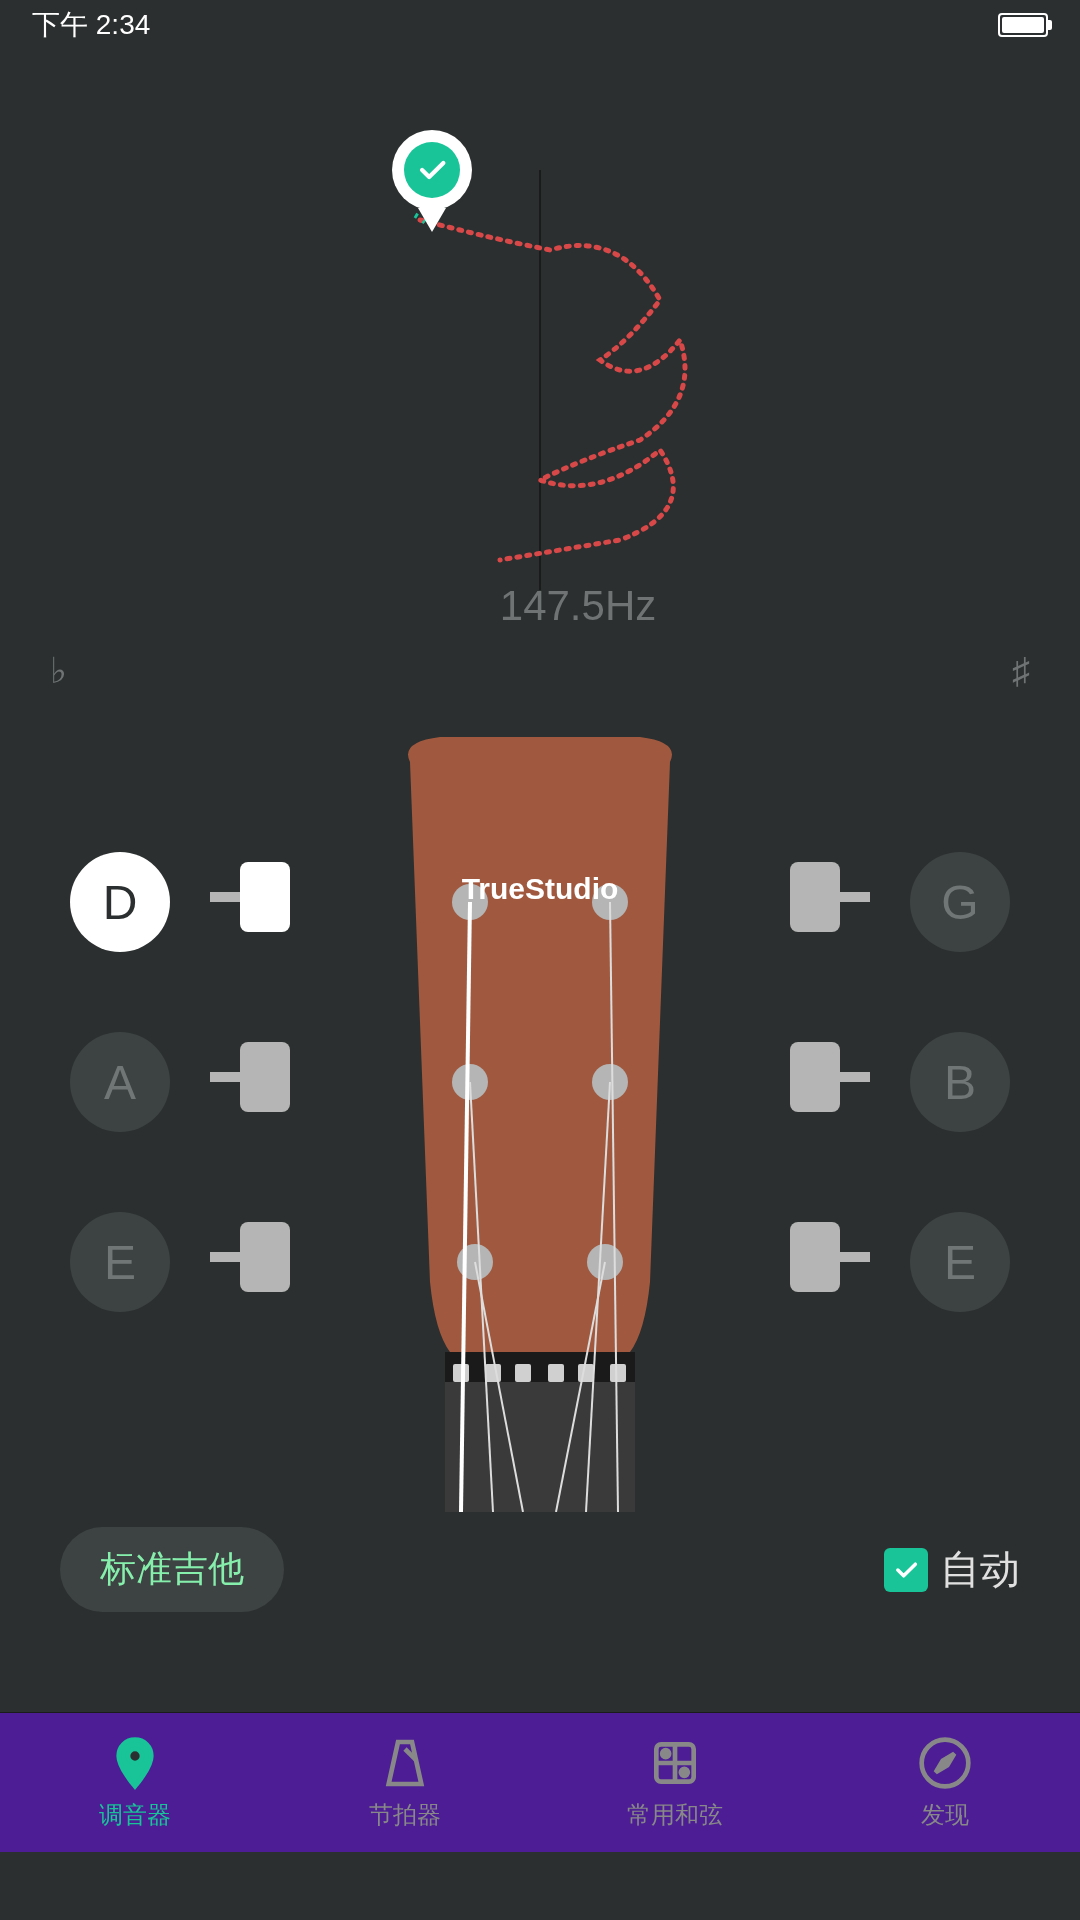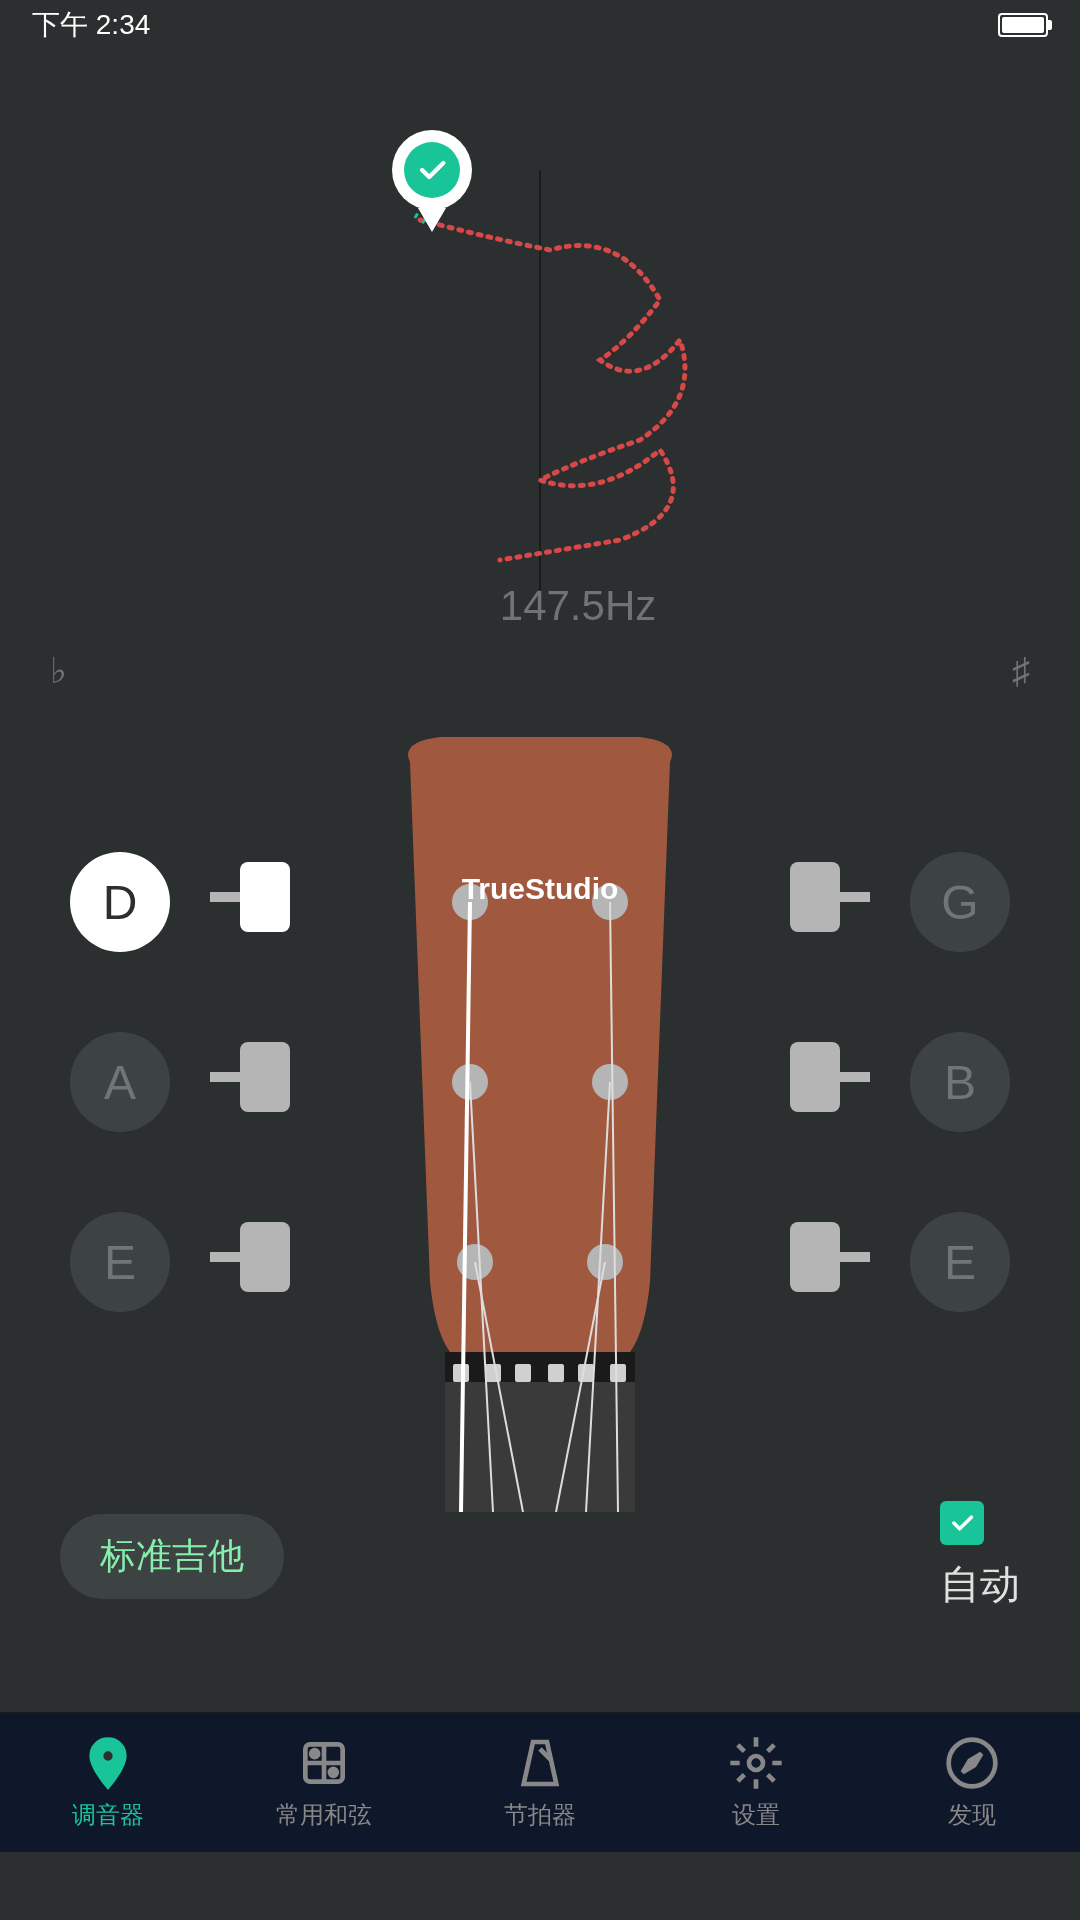--- a/index.html
+++ b/index.html
@@ -35,24 +35,24 @@
 .peg-knob.active { background: #fff; }
 .peg-shaft { width: 30px; height: 10px; background: #b5b5b5; }
 .tp-l1 { left: 210px; top: 150px; }
 .tp-l2 { left: 210px; top: 330px; }
 .tp-l3 { left: 210px; top: 510px; }
 .tp-r1 { right: 210px; top: 150px; }
 .tp-r2 { right: 210px; top: 330px; }
 .tp-r3 { right: 210px; top: 510px; }
 .bottom-controls { position: absolute; bottom: 100px; left: 0; right: 0; display: flex; justify-content: space-between; align-items: center; padding: 0 60px; }
 .preset-btn { background: #3d4242; color: #86efac; padding: 18px 40px; border-radius: 50px; font-size: 36px; cursor: pointer; }
-.auto-toggle { display: flex; align-items: flex-start; gap: 12px; cursor: pointer; flex-direction: column; }
+.auto-toggle { display: flex; align-items: center; gap: 12px; cursor: pointer; }
 .checkbox { width: 44px; height: 44px; background: #18c498; border-radius: 6px; display: flex; align-items: center; justify-content: center; }
 .auto-label { color: #e0e0e0; font-size: 40px; }
-.nav-bar { height: 140px; display: flex; border-top: 1px solid #1a1c1c; background: #0f172a; }
+.nav-bar { height: 140px; display: flex; border-top: 1px solid #1a1c1c; background: #4c1d95; }
 .nav-item { flex: 1; display: flex; flex-direction: column; align-items: center; justify-content: center; gap: 8px; cursor: pointer; }
 .nav-item svg { width: 56px; height: 56px; }
 .nav-label { font-size: 24px; color: #888; }
 .nav-item.active .nav-label { color: #18c498; }
 .nav-item.active svg { stroke: #18c498; fill: #18c498; }
 </style>
 </head>
 <body>
 
 <div class="status-bar">
@@ -162,41 +162,34 @@
 <div class="nav-bar">
   <div class="nav-item active">
     <svg viewBox="0 0 24 24" fill="none" stroke="#18c498" stroke-width="2">
         <path d="M12 2C8 2 5 5 5 9c0 5 7 13 7 13s7-8 7-13c0-4-3-7-7-7z" fill="#18c498"></path>
         <circle cx="12" cy="9" r="3" fill="#2b2f2f"></circle>
       </svg>
     <span class="nav-label">调音器</span>
   </div>
   <div class="nav-item">
     <svg viewBox="0 0 24 24" fill="none" stroke="#888" stroke-width="2">
+        <path d="M9 3h6l4 18H5L9 3z"></path>
+        <line x1="12" y1="6" x2="17" y2="11"></line>
+      </svg>
+    <span class="nav-label">节拍器</span>
+  </div>
+  <div class="nav-item">
+    <svg viewBox="0 0 24 24" fill="none" stroke="#888" stroke-width="2">
         <rect x="4" y="4" width="16" height="16" rx="2"></rect>
         <line x1="4" y1="12" x2="20" y2="12"></line>
         <line x1="12" y1="4" x2="12" y2="20"></line>
         <circle cx="8" cy="8" r="1.5" fill="#888"></circle>
         <circle cx="16" cy="16" r="1.5" fill="#888"></circle>
       </svg>
     <span class="nav-label">常用和弦</span>
-  </div>
-  <div class="nav-item">
-    <svg viewBox="0 0 24 24" fill="none" stroke="#888" stroke-width="2">
-        <path d="M9 3h6l4 18H5L9 3z"></path>
-        <line x1="12" y1="6" x2="17" y2="11"></line>
-      </svg>
-    <span class="nav-label">节拍器</span>
-  </div>
-  <div class="nav-item">
-    <svg viewBox="0 0 24 24" fill="none" stroke="#888" stroke-width="2">
-        <circle cx="12" cy="12" r="3"></circle>
-        <path d="M12 1v4m0 14v4M4.2 4.2l2.8 2.8m10 10l2.8 2.8M1 12h4m14 0h4M4.2 19.8l2.8-2.8m10-10l2.8-2.8"></path>
-      </svg>
-    <span class="nav-label">设置</span>
   </div>
   <div class="nav-item">
     <svg viewBox="0 0 24 24" fill="none" stroke="#888" stroke-width="2">
         <circle cx="12" cy="12" r="10"></circle>
         <polygon points="16,8 13,13 8,16 11,11" fill="#888"></polygon>
       </svg>
     <span class="nav-label">发现</span>
   </div>
 </div>
 

